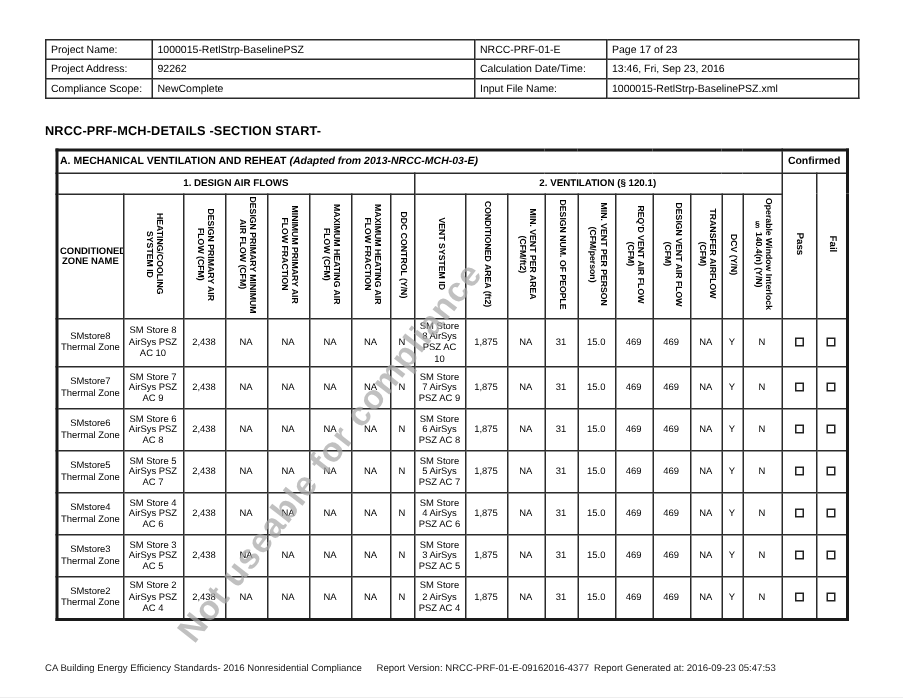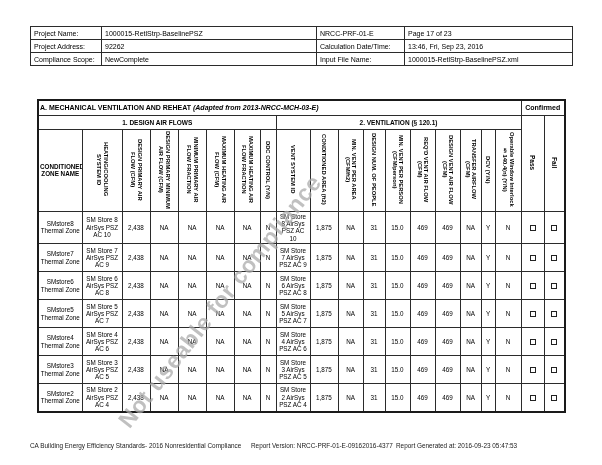--- a/index.html
+++ b/index.html
@@ -99,20 +99,21 @@
       </tr>
       <tr>
         <td>Compliance Scope:</td>
         <td>NewComplete</td>
         <td>Input File Name:</td>
         <td>1000015-RetlStrp-BaselinePSZ.xml</td>
       </tr>
     </tbody>
   </table>
 
+  <div class="section-title">NRCC-PRF-MCH-DETAILS -SECTION START-</div>
 
   <table class="main-table">
     <colgroup>
       <col style="width:44px">
         <col style="width:40px">
         <col style="width:28px">
         <col style="width:28px">
       <col style="width:28px">
         <col style="width:28px">
         <col style="width:26px">

